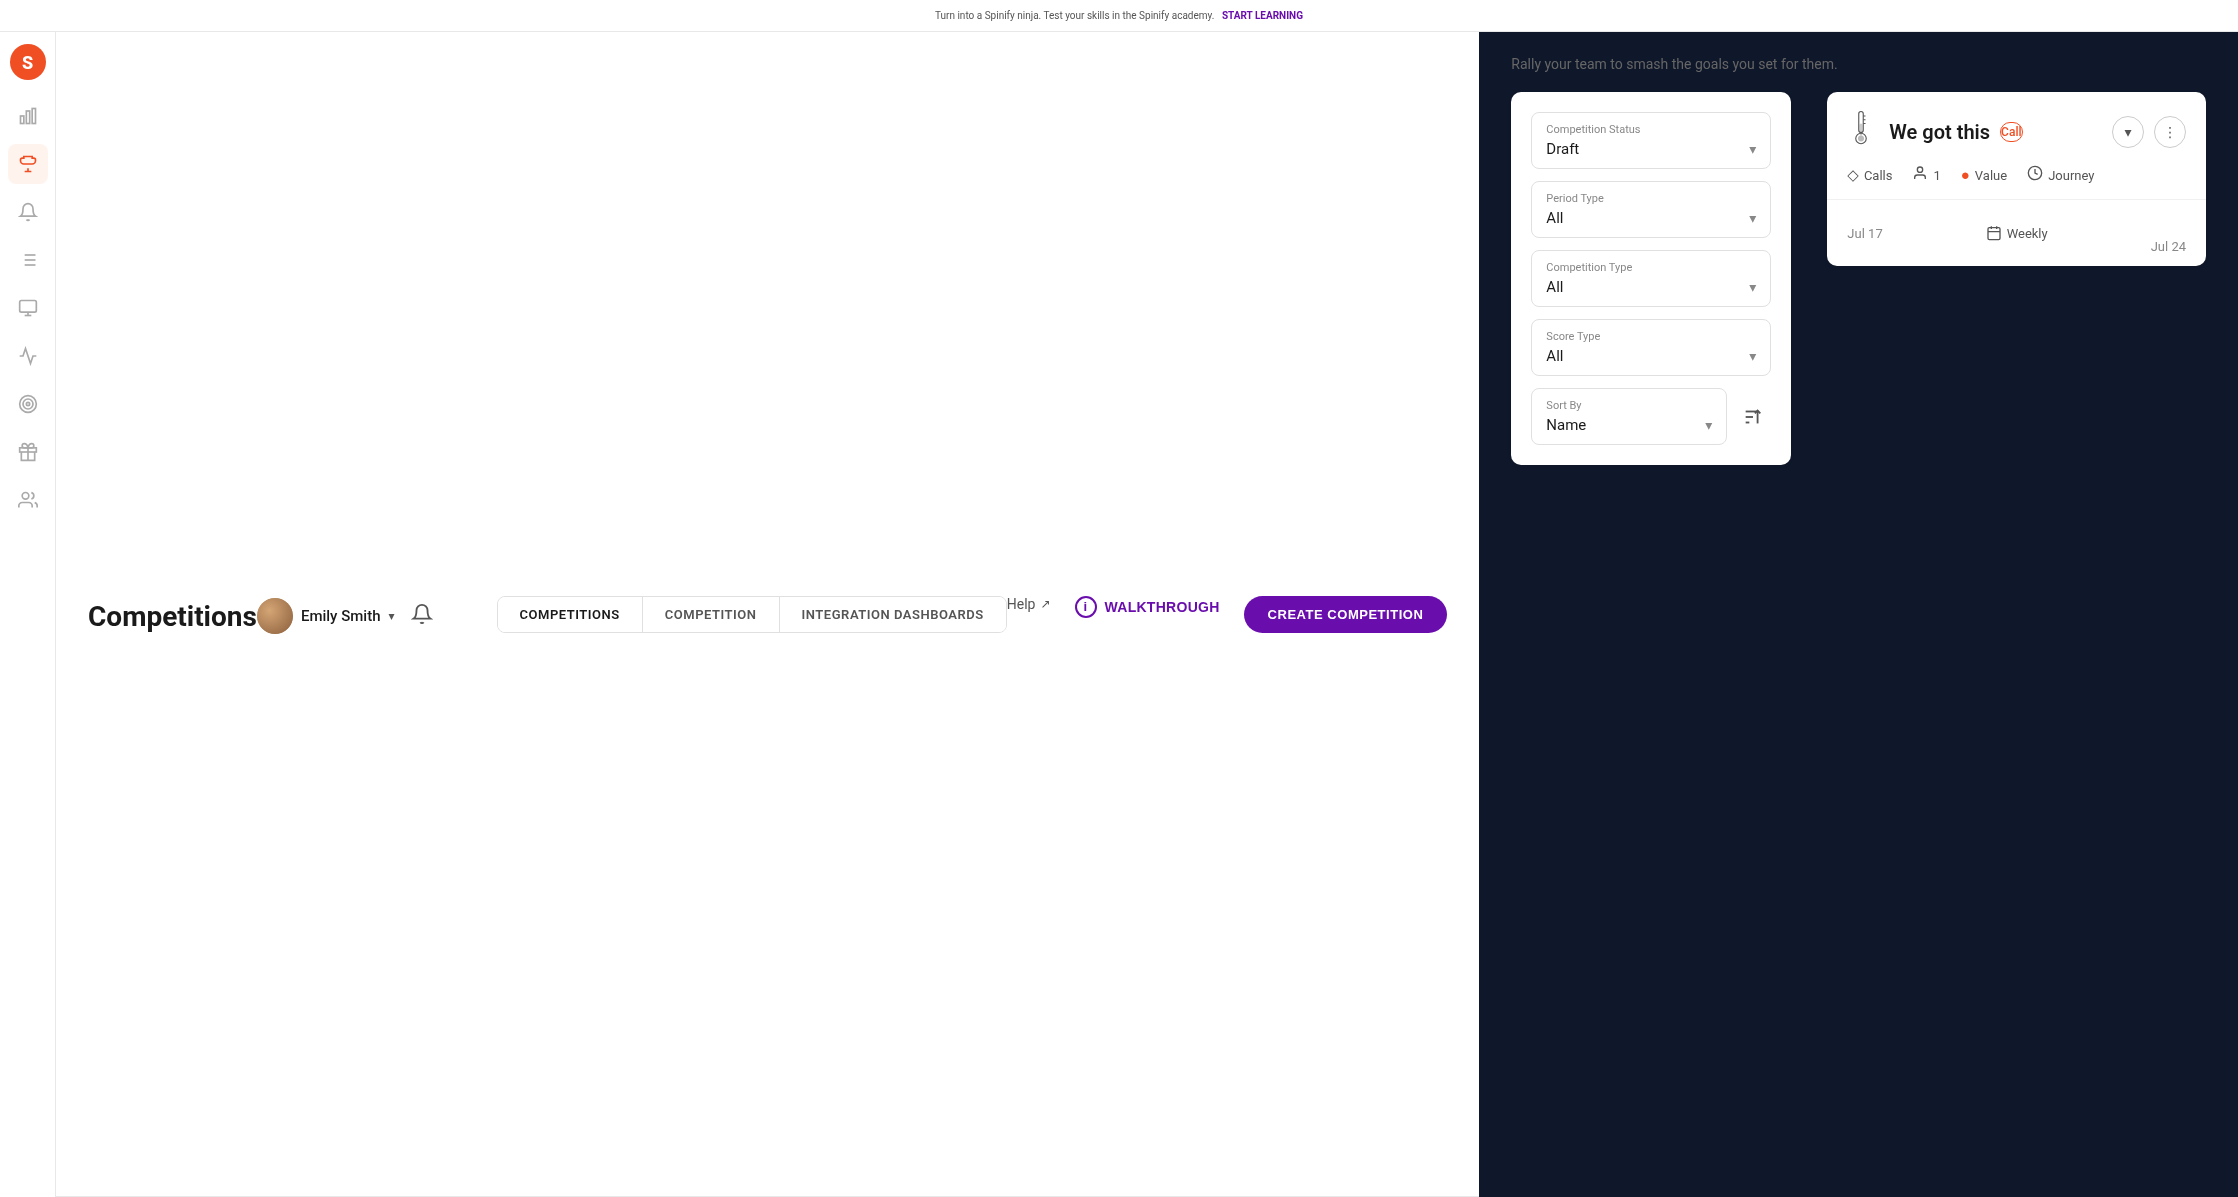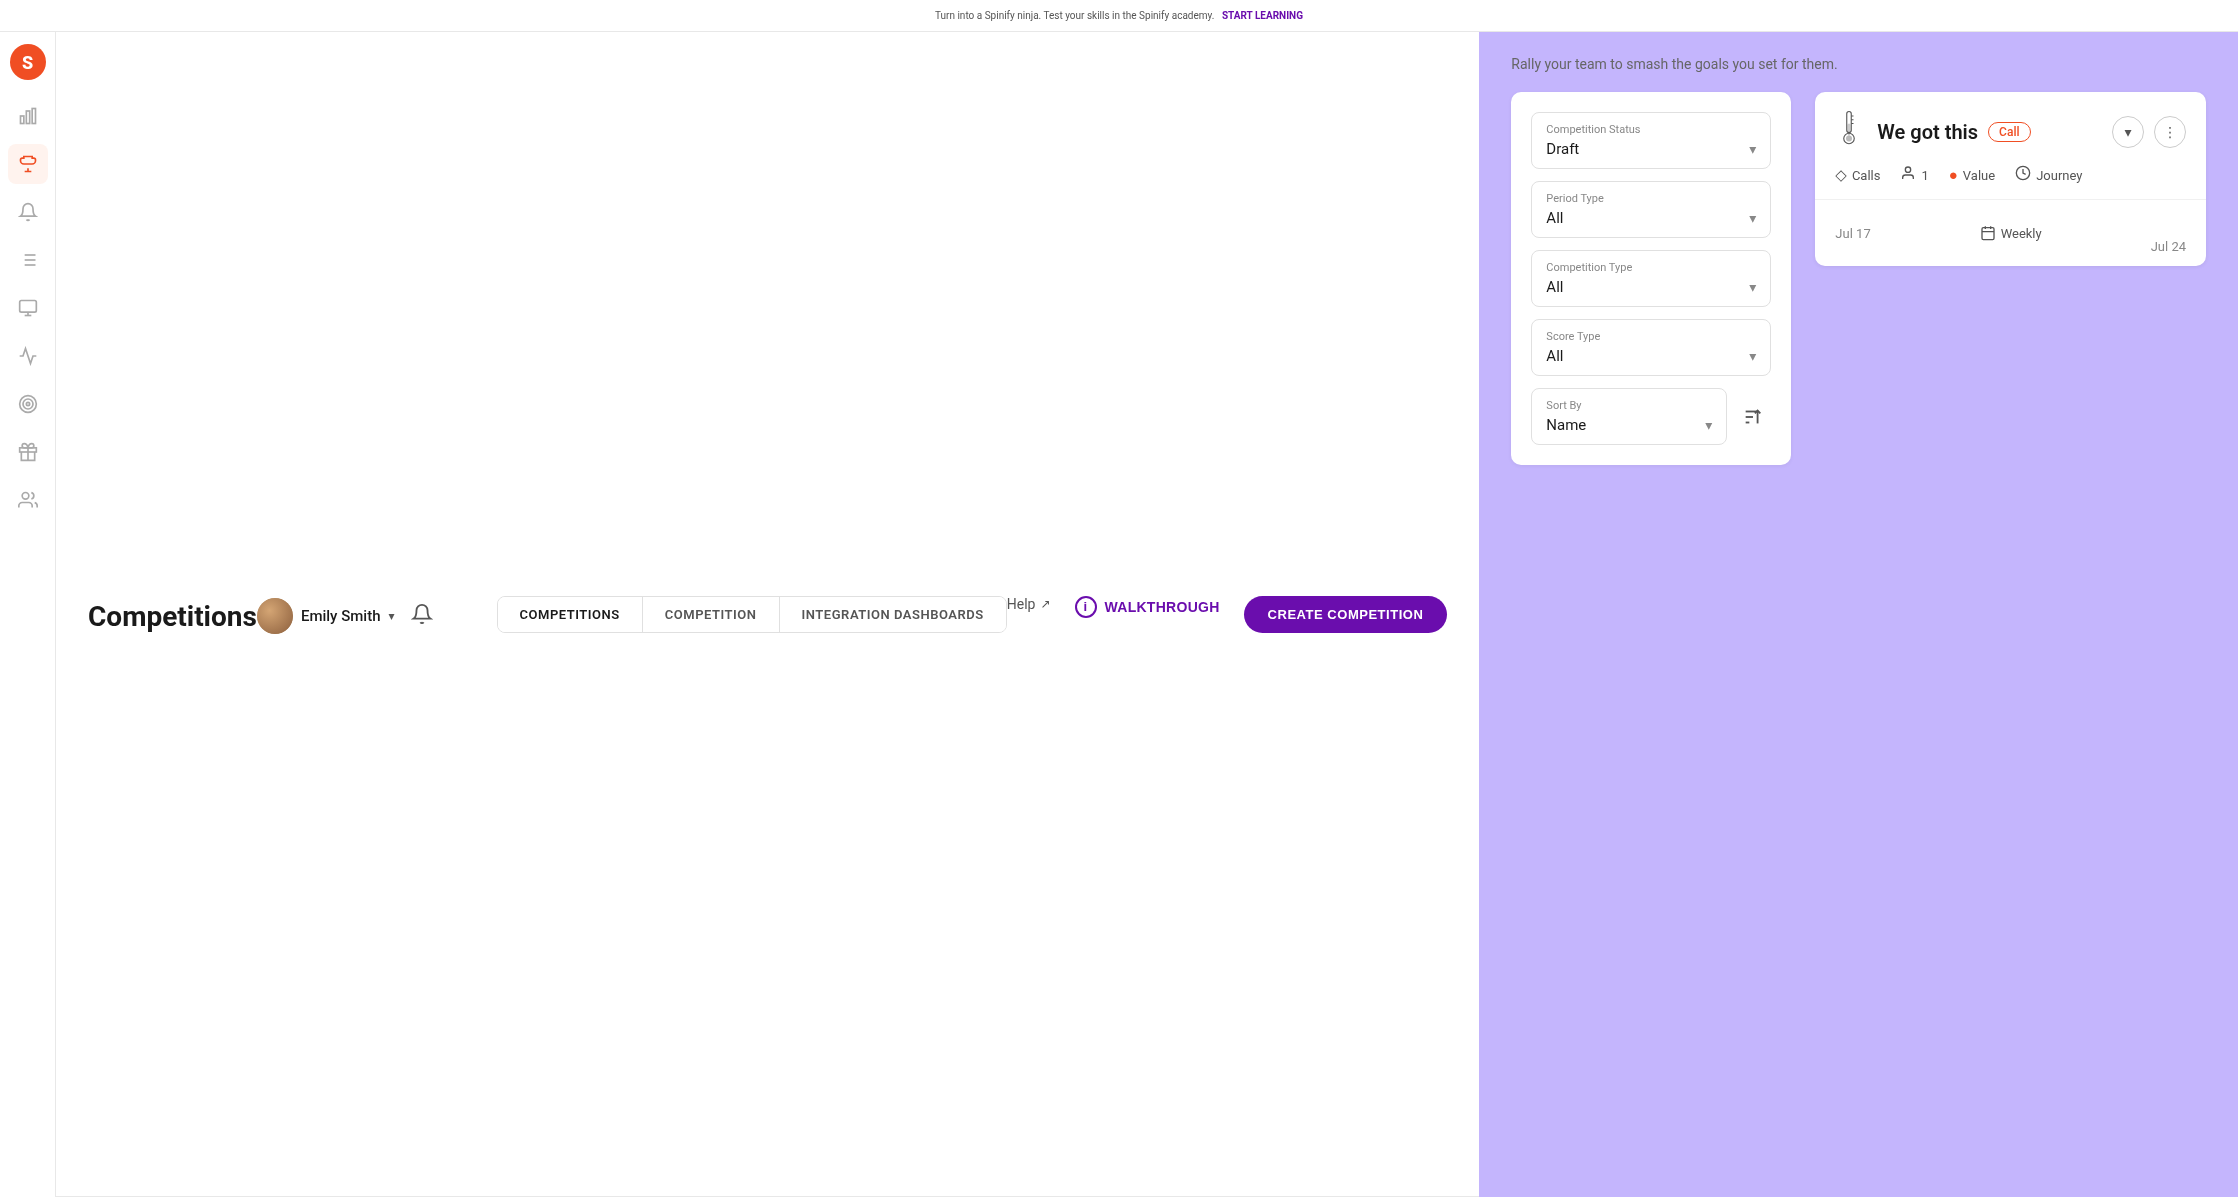--- a/index.html
+++ b/index.html
@@ -226,31 +226,31 @@
       cursor: pointer;
       letter-spacing: 0.04em;
       white-space: nowrap;
     }
 
     
     .main-content {
       flex: 1;
       overflow-y: auto;
       padding: 24px 32px;
-      background: #c4b5fd;
+      background: #0f172a;
     }
     .rally-text {
       font-size: 14px;
       color: #666;
       margin-bottom: 20px;
     }
 
     .content-grid {
       display: flex;
-      gap: 24px;
+      gap: 36px;
       align-items: flex-start;
     }
 
     
     .filter-panel {
       width: 280px;
       flex-shrink: 0;
       background: #fff;
       border-radius: 10px;
       padding: 20px;
@@ -338,21 +338,21 @@
       gap: 10px;
     }
     .card-title {
       font-size: 20px;
       font-weight: 600;
       color: #1a1a1a;
     }
     .call-badge {
       border: 1.5px solid #f04e23;
       border-radius: 20px;
-      padding: 2px 10px;
+      padding: 2px 0;
       font-size: 12px;
       color: #f04e23;
       font-weight: 500;
     }
     .card-actions {
       display: flex;
       align-items: center;
       gap: 10px;
     }
     .card-action-btn {

